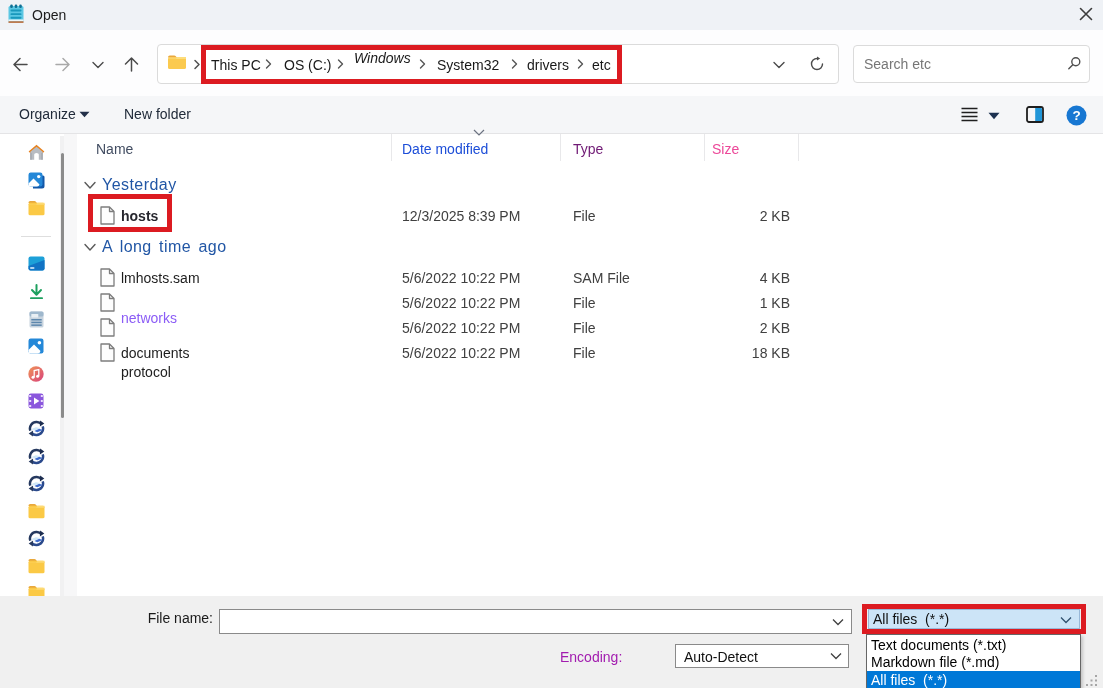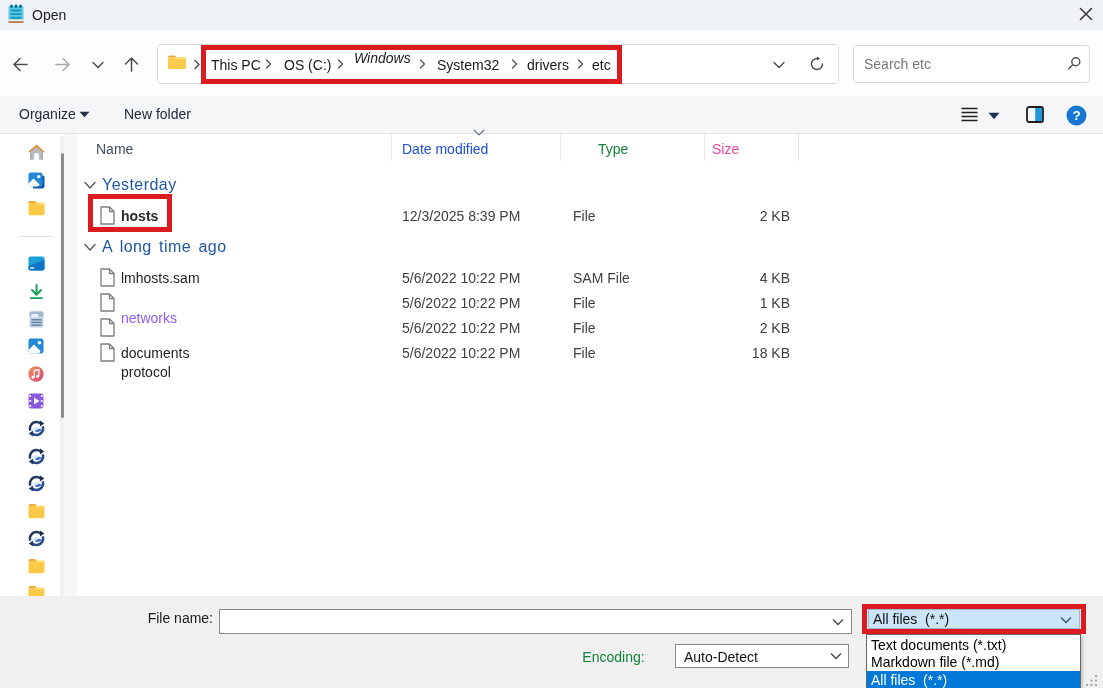--- a/index.html
+++ b/index.html
@@ -318,21 +318,21 @@
     <path d="M0.5 4.4 L8.2 4.4 L9.6 2.8 L16.5 2.8 L16.5 4.7 L0.5 4.7 Z" fill="#fdda74"></path>
   </svg>
     </div>
 
   <div class="abs" style="left:60px;top:136px;width:4px;height:460px;background:#f1f1f2;"></div>
   <div class="abs" style="left:60.5px;top:153px;width:3px;height:265px;background:#8b8b8b;border-radius:2px;"></div>
   <div class="abs" style="left:64px;top:134px;width:13px;height:462px;background:#f7f7f8;"></div>
 
   <div class="abs t14" style="left:96px;top:141px;color:#414c61;">Name</div>
   <div class="abs t14" style="left:402px;top:141px;color:#1d4ed8;">Date modified</div>
-  <div class="abs t14" style="left:573px;top:141px;color:#15803d;margin-left:25px;">Type</div>
+  <div class="abs t14" style="left:573px;top:141px;color:#701a75;">Type</div>
   <div class="abs t14" style="left:712px;top:141px;color:#ec4899;">Size</div>
   <div class="abs" style="left:473px;top:129px;">
       <svg width="12" height="7" viewBox="0 0 12 7">
         <path d="M1 1 L6 6 L11 1" stroke="#6b7280" stroke-width="1.2" fill="none"></path>
       </svg>
     </div>
   <div class="abs" style="left:391px;top:134px;width:1px;height:27px;background:#e8e8ea;"></div>
   <div class="abs" style="left:560px;top:134px;width:1px;height:27px;background:#e8e8ea;"></div>
   <div class="abs" style="left:704px;top:134px;width:1px;height:27px;background:#e8e8ea;"></div>
   <div class="abs" style="left:798px;top:134px;width:1px;height:27px;background:#e8e8ea;"></div>
@@ -418,21 +418,21 @@
 
   <div class="abs" style="left:868px;top:609px;width:212px;height:20px;background:#cce4f7;border:1px solid #98b8d8;box-sizing:border-box;z-index:11;"></div>
   <div class="abs t14" style="left:873px;top:611px;color:#101010;z-index:12;">All files&nbsp; (*.*)</div>
   <div class="abs" style="left:1060px;top:616px;z-index:12;">
       <svg width="12" height="8" viewBox="0 0 12 8">
         <path d="M1 1.5 L6 6.5 L11 1.5" stroke="#30506e" stroke-width="1.3" fill="none"></path>
       </svg>
     </div>
   <div class="redbox" style="left:862px;top:604px;width:224px;height:30px;z-index:41;"></div>
 
-  <div class="abs t14" style="left:560px;top:649px;width:107px;text-align:center;color:#15803d;z-index:11;">Encoding:</div>
+  <div class="abs t14" style="left:560px;top:649px;width:107px;text-align:left;color:#a21caf;z-index:11;">Encoding:</div>
   <div class="abs" style="left:675px;top:644px;width:174px;height:24px;background:#fff;border:1px solid #8a8a8a;box-sizing:border-box;z-index:11;"></div>
   <div class="abs t14" style="left:684px;top:649px;color:#101010;z-index:12;">Auto-Detect</div>
   <div class="abs" style="left:830px;top:652px;z-index:12;">
       <svg width="12" height="8" viewBox="0 0 12 8">
         <path d="M1 1.5 L6 6.5 L11 1.5" stroke="#404040" stroke-width="1.3" fill="none"></path>
       </svg>
     </div>
 
   <div class="abs" style="left:866px;top:634px;width:215px;height:54px;background:#fff;border:1px solid #666;box-sizing:border-box;z-index:30;box-shadow:2px 2px 3px rgba(0,0,0,0.18);"></div>
   <div class="abs t14" style="left:871px;top:637px;color:#000;z-index:31;">Text documents (*.txt)</div>

